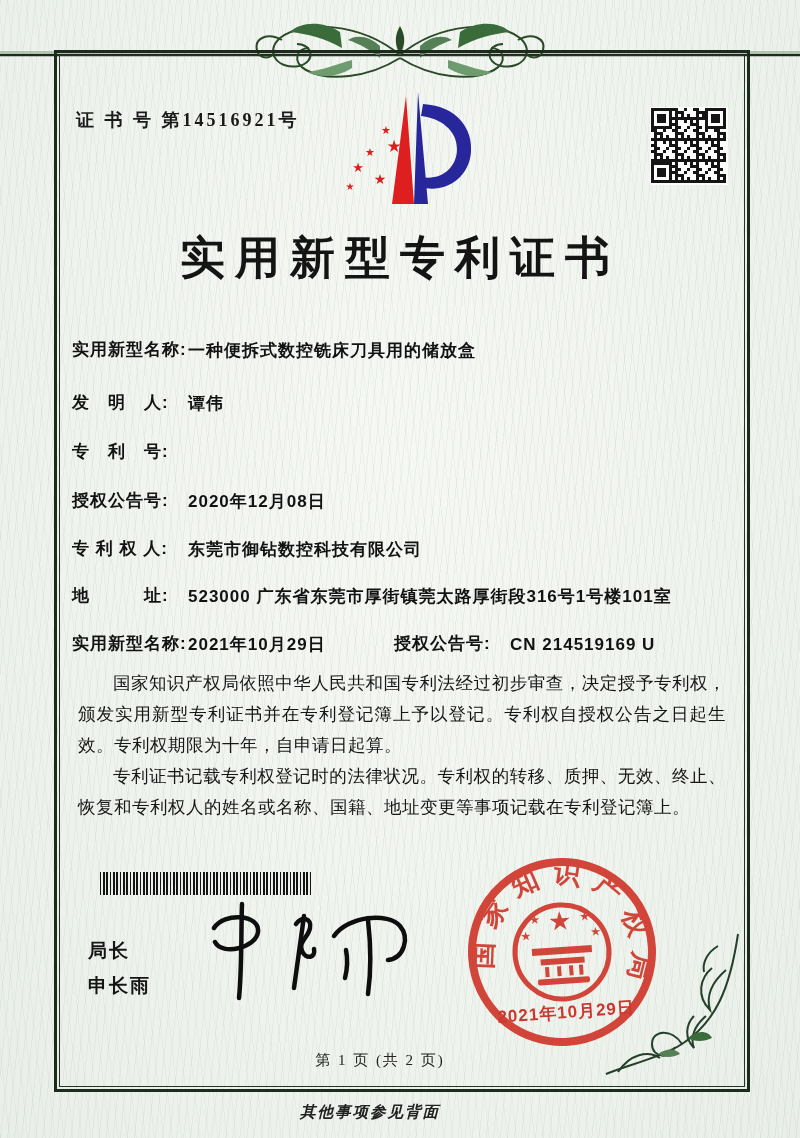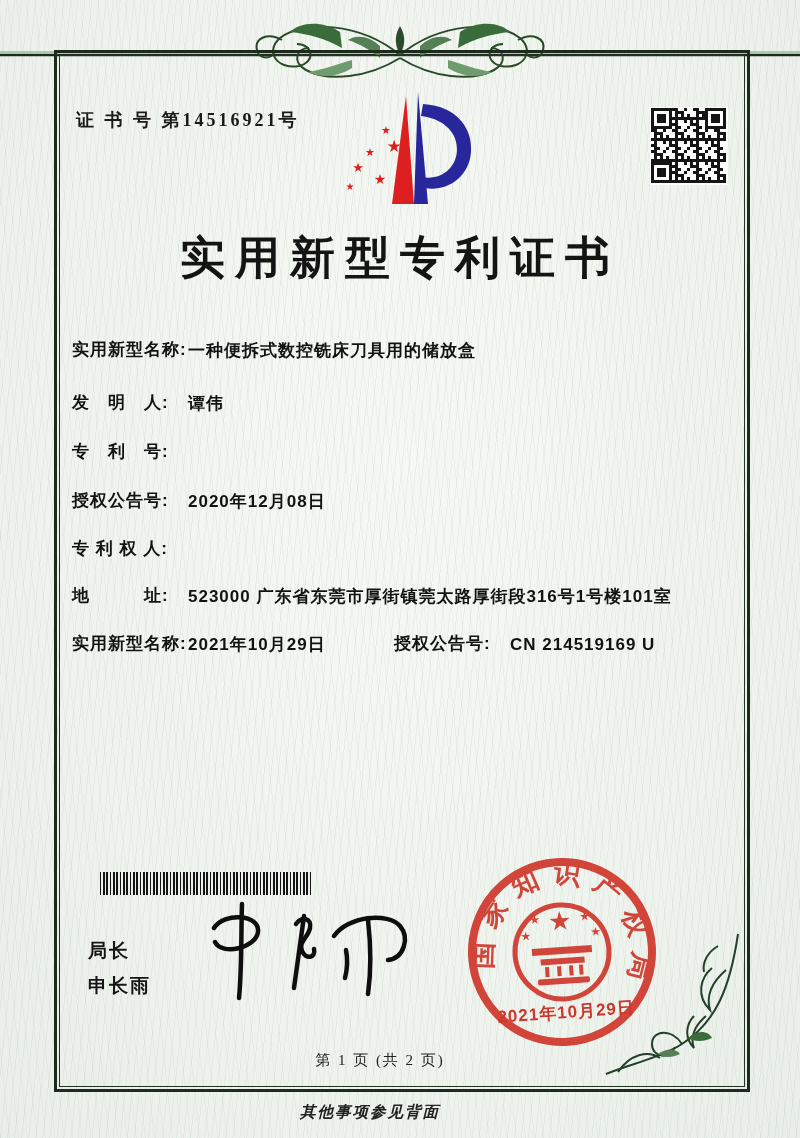--- a/index.html
+++ b/index.html
@@ -483,34 +483,37 @@
   </div>
   <div class="frow fr3">
     <span class="flabel">专　利　号:</span>
   </div>
   <div class="frow fr4">
     <span class="flabel">授权公告号:</span>
     <span class="fvalue">2020年12月08日</span>
   </div>
   <div class="frow fr5">
     <span class="flabel">专 利 权 人:</span>
+    <span class="fvalue">东莞市御钻数控科技有限公司</span>
   </div>
   <div class="frow fr6">
     <span class="flabel">地　　　址:</span>
     <span class="fvalue">523000 广东省东莞市厚街镇莞太路厚街段316号1号楼101室</span>
   </div>
   <div class="frow fr7">
     <span class="flabel">实用新型名称:</span>
     <span class="fvalue" style="width:160px">2021年10月29日</span>
     <span class="fvalue2-label">授权公告号:</span>
     <span class="fvalue">CN 214519169 U</span>
   </div>
 </div>
 
 <div class="bodytext">
+  <p>国家知识产权局依照中华人民共和国专利法经过初步审查，决定授予专利权，颁发实用新型专利证书并在专利登记簿上予以登记。专利权自授权公告之日起生效。专利权期限为十年，自申请日起算。</p>
+  <p>专利证书记载专利权登记时的法律状况。专利权的转移、质押、无效、终止、恢复和专利权人的姓名或名称、国籍、地址变更等事项记载在专利登记簿上。</p>
 </div>
 
 <div class="barcode" id="barcode">
     <i style="left:0px;width:1px"></i>
     <i style="left:3px;width:2px"></i>
     <i style="left:6px;width:2px"></i>
     <i style="left:10px;width:1px"></i>
     <i style="left:13px;width:2px"></i>
     <i style="left:16px;width:2px"></i>
     <i style="left:20px;width:1px"></i>

